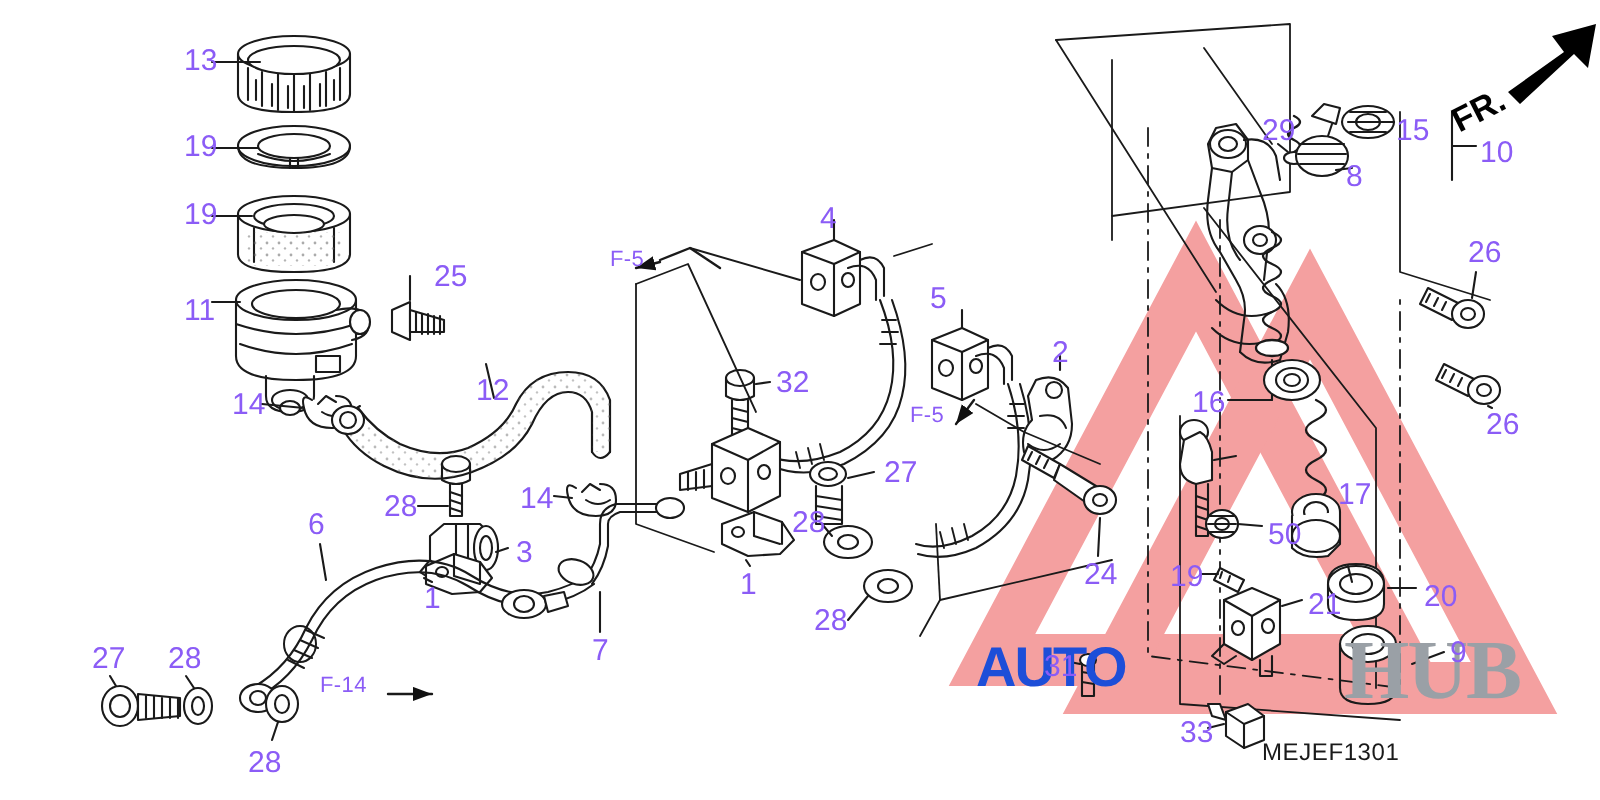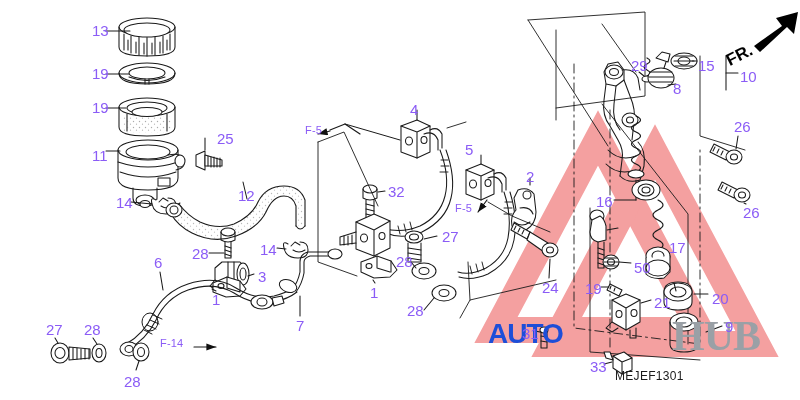--- a/index.html
+++ b/index.html
@@ -5,21 +5,21 @@
 <style>
   html,body{margin:0;padding:0;background:#ffffff;}
   body{width:800px;height:400px;overflow:hidden;
        font-family:"Liberation Sans", sans-serif;}
   #stage{position:relative;width:800px;height:400px;background:#fff;}
   #stage svg{position:absolute;left:0;top:0;}
   .lbl{position:absolute;font-family:"Liberation Sans",sans-serif;
        font-weight:400;color:#8b5cf6;white-space:nowrap;line-height:1;}
   .num{font-size:15px;}
   .ref{font-size:11px;letter-spacing:.2px;}
-  .code{font-size:12px;font-weight:500;color:#1a1a1a;letter-spacing:.3px;}
+  .code{font-size:12px;font-weight:500;color:#1a1a1a;letter-spacing:.3px;margin-left:16px;}
   .fr{font-size:17px;font-weight:800;color:#000;
       transform:rotate(-27deg);transform-origin:left bottom;}
   .wm{position:absolute;font-weight:800;letter-spacing:-1px;
       font-family:"Liberation Sans",sans-serif;pointer-events:none;}
 </style>
 </head>
 <body>
 
 <div id="stage">
 

